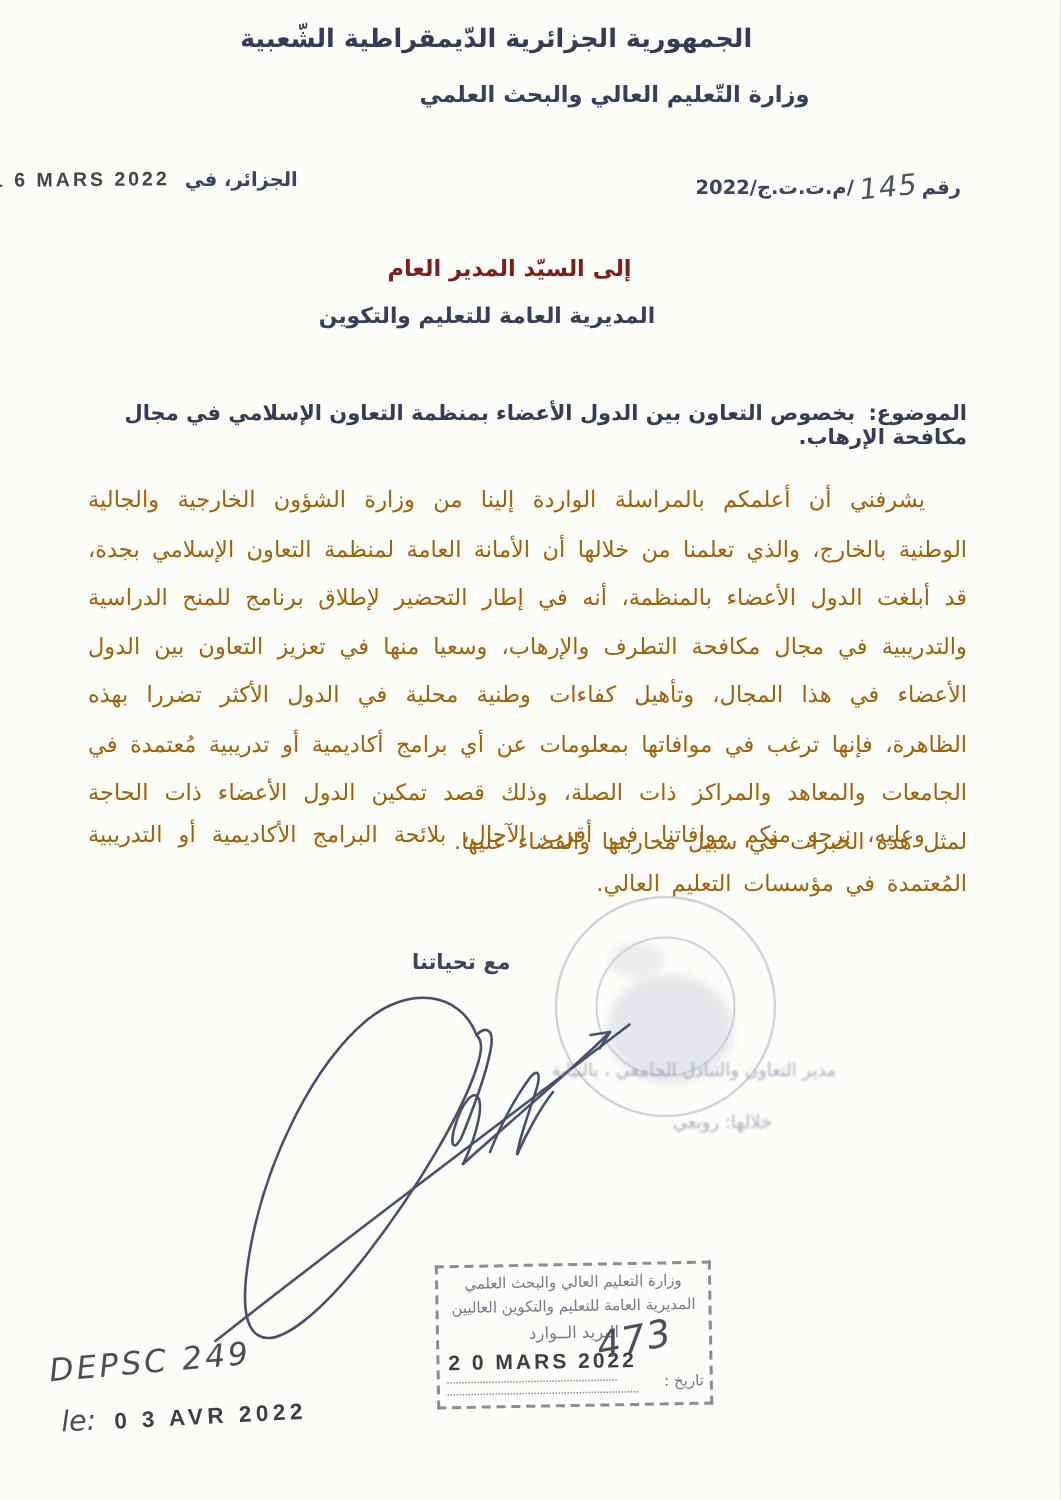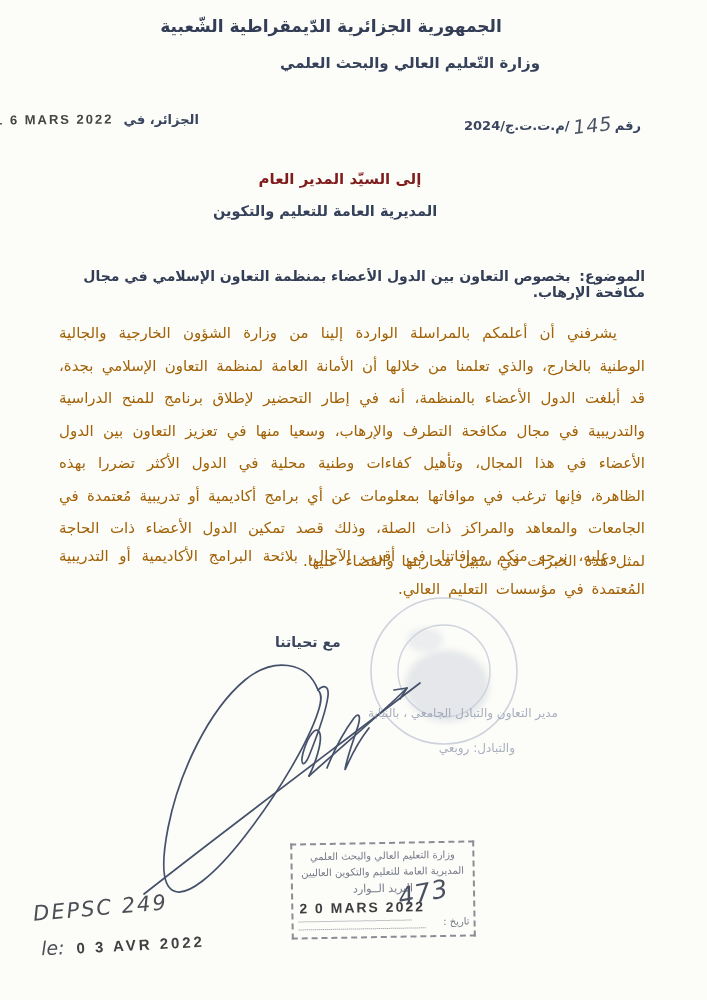--- a/index.html
+++ b/index.html
@@ -77,21 +77,21 @@
 <body>
 
 <div class="page">
 
   <div class="abs republic">الجمهورية الجزائرية الدّيمقراطية الشّعبية</div>
   <div class="abs ministry">وزارة التّعليم العالي والبحث العلمي</div>
 
   <div class="abs ref-line">
     <span>رقم</span>
     <span class="hand ref-number" dir="ltr">145</span>
-    <span dir="rtl">/م.ت.ت.ج/2024</span>
+    <span dir="rtl">/م.ت.ت.ج/2022</span>
   </div>
 
   <div class="abs place-line">
     <span class="place-label">الجزائر، في</span>
     <span class="date-stamp">1 6 MARS 2022</span>
   </div>
 
   <div class="abs addr1">إلى السيّد المدير العام</div>
   <div class="abs addr2">المديرية العامة للتعليم والتكوين</div>
 
@@ -122,21 +122,21 @@
       <path d="M363 690 C352 661 318 657 290 680 C254 710 224 772 213 828 C206 864 207 886 219 891 C232 897 259 876 290 836 C325 791 354 740 363 712 C367 700 367 694 363 690"></path>
       <path d="M363 690 C369 684 374 686 373 696 C371 712 362 736 354 756 C349 768 345 765 348 753 C353 735 362 724 365 734 C367 742 361 762 354 776"></path>
       <path d="M372 768 C380 748 390 730 399 718 C404 712 406 716 403 726 C398 742 391 760 390 770 C396 756 406 738 414 728"></path>
       <path d="M354 776 C392 742 428 712 452 688"></path>
       <path d="M452 688 L439 690 M452 688 L445 699"></path>
       <path d="M189 894 C270 830 380 748 465 683"></path>
     </g>
   </svg>
 
   <div class="abs faint-line faint1">مدير التعاون والتبادل الجامعي ، بالنيابة</div>
-  <div class="abs faint-line faint2">والتبادل: روبعي</div>
+  <div class="abs faint-line faint2">خلالها: روبعي</div>
 
   <div class="abs rect-stamp">
     <div>وزارة التعليم العالي والبحث العلمي</div>
     <div>المديرية العامة للتعليم والتكوين العاليين</div>
     <div class="s-line3">البريد الــوارد</div>
     <div class="stamp-dots-1"></div>
     <div class="stamp-date">2 0 MARS 2022</div>
     <div class="stamp-number">473</div>
     <div class="stamp-dots-2"></div>
     <div class="stamp-date-label">تاريخ :</div>

